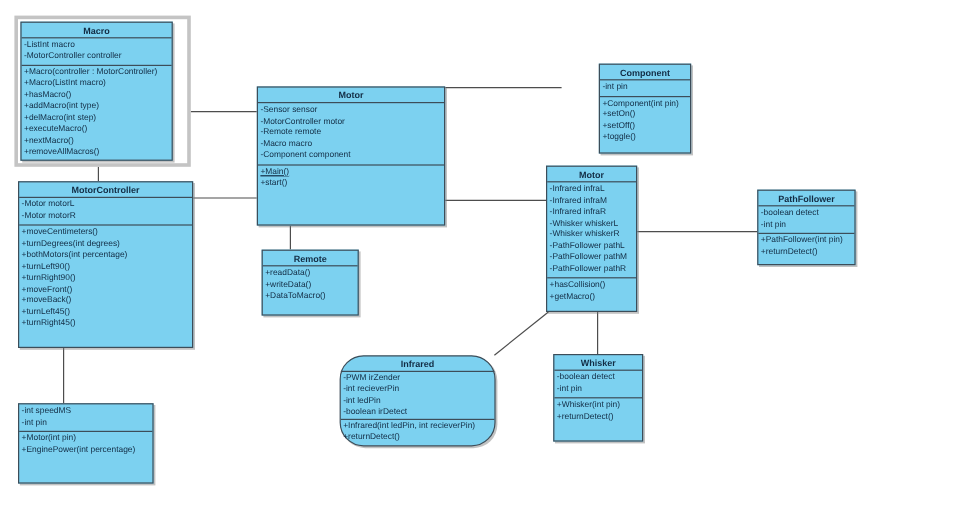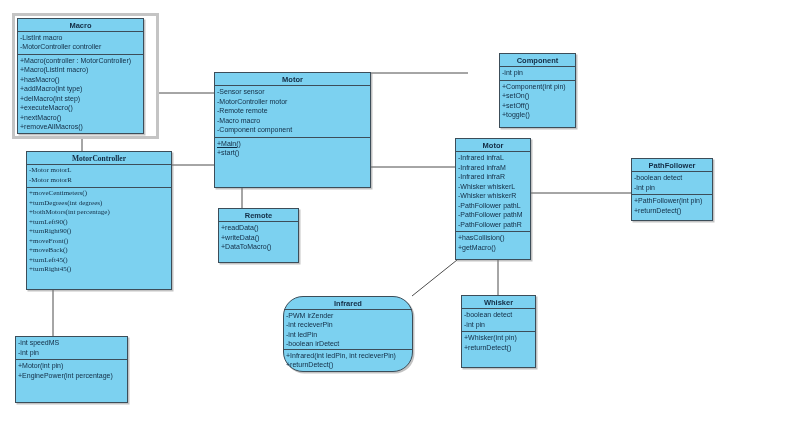--- a/index.html
+++ b/index.html
@@ -76,21 +76,21 @@
         <div class="member">+Macro(ListInt macro)</div>
         <div class="member">+hasMacro()</div>
         <div class="member">+addMacro(int type)</div>
         <div class="member">+delMacro(int step)</div>
         <div class="member">+executeMacro()</div>
         <div class="member">+nextMacro()</div>
         <div class="member">+removeAllMacros()</div>
       </div>
   </div>
 
-  <div class="uml-class" style="left:26px;top:151px;width:146px;height:139px;font-family:Liberation Serif, serif;">
+  <div class="uml-class" style="left:15px;top:151px;width:146px;height:139px;">
     <div class="cls-title">MotorController</div>
     <div class="compartment">
         <div class="member">-Motor motorL</div>
         <div class="member">-Motor motorR</div>
       </div>
     <div class="compartment grow">
         <div class="member">+moveCentimeters()</div>
         <div class="member">+turnDegrees(int degrees)</div>
         <div class="member">+bothMotors(int percentage)</div>
         <div class="member">+turnLeft90()</div>

